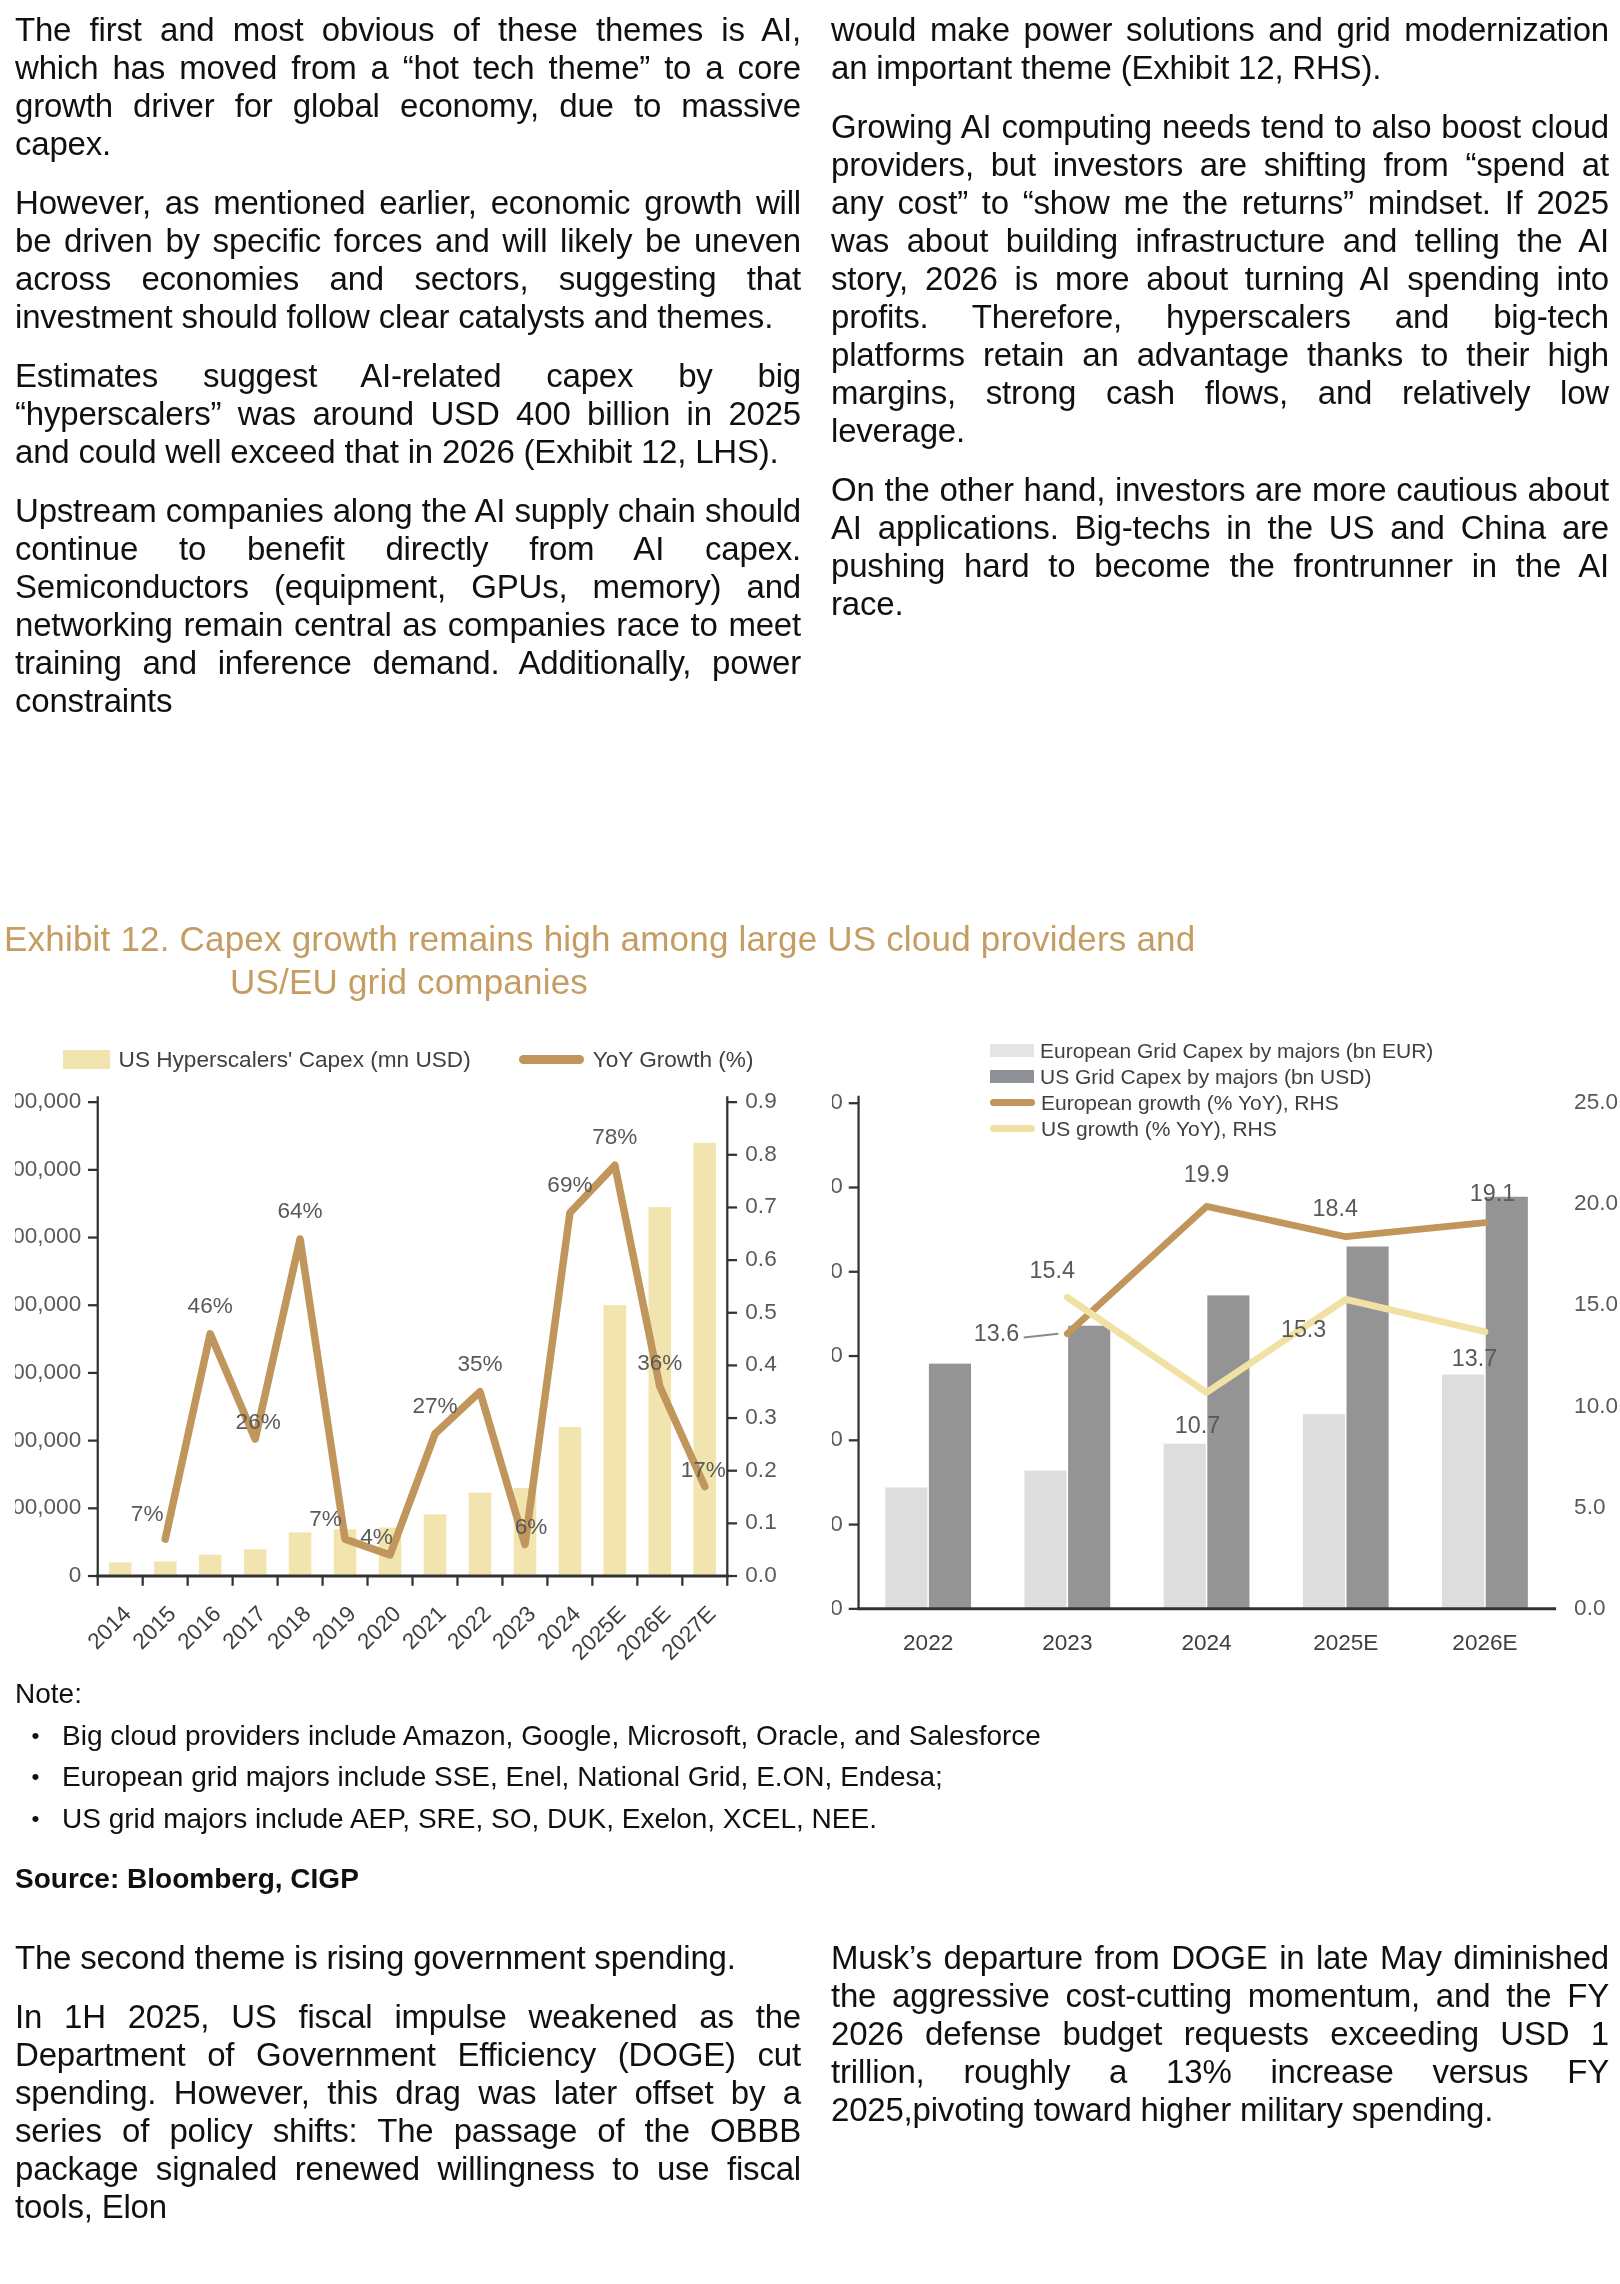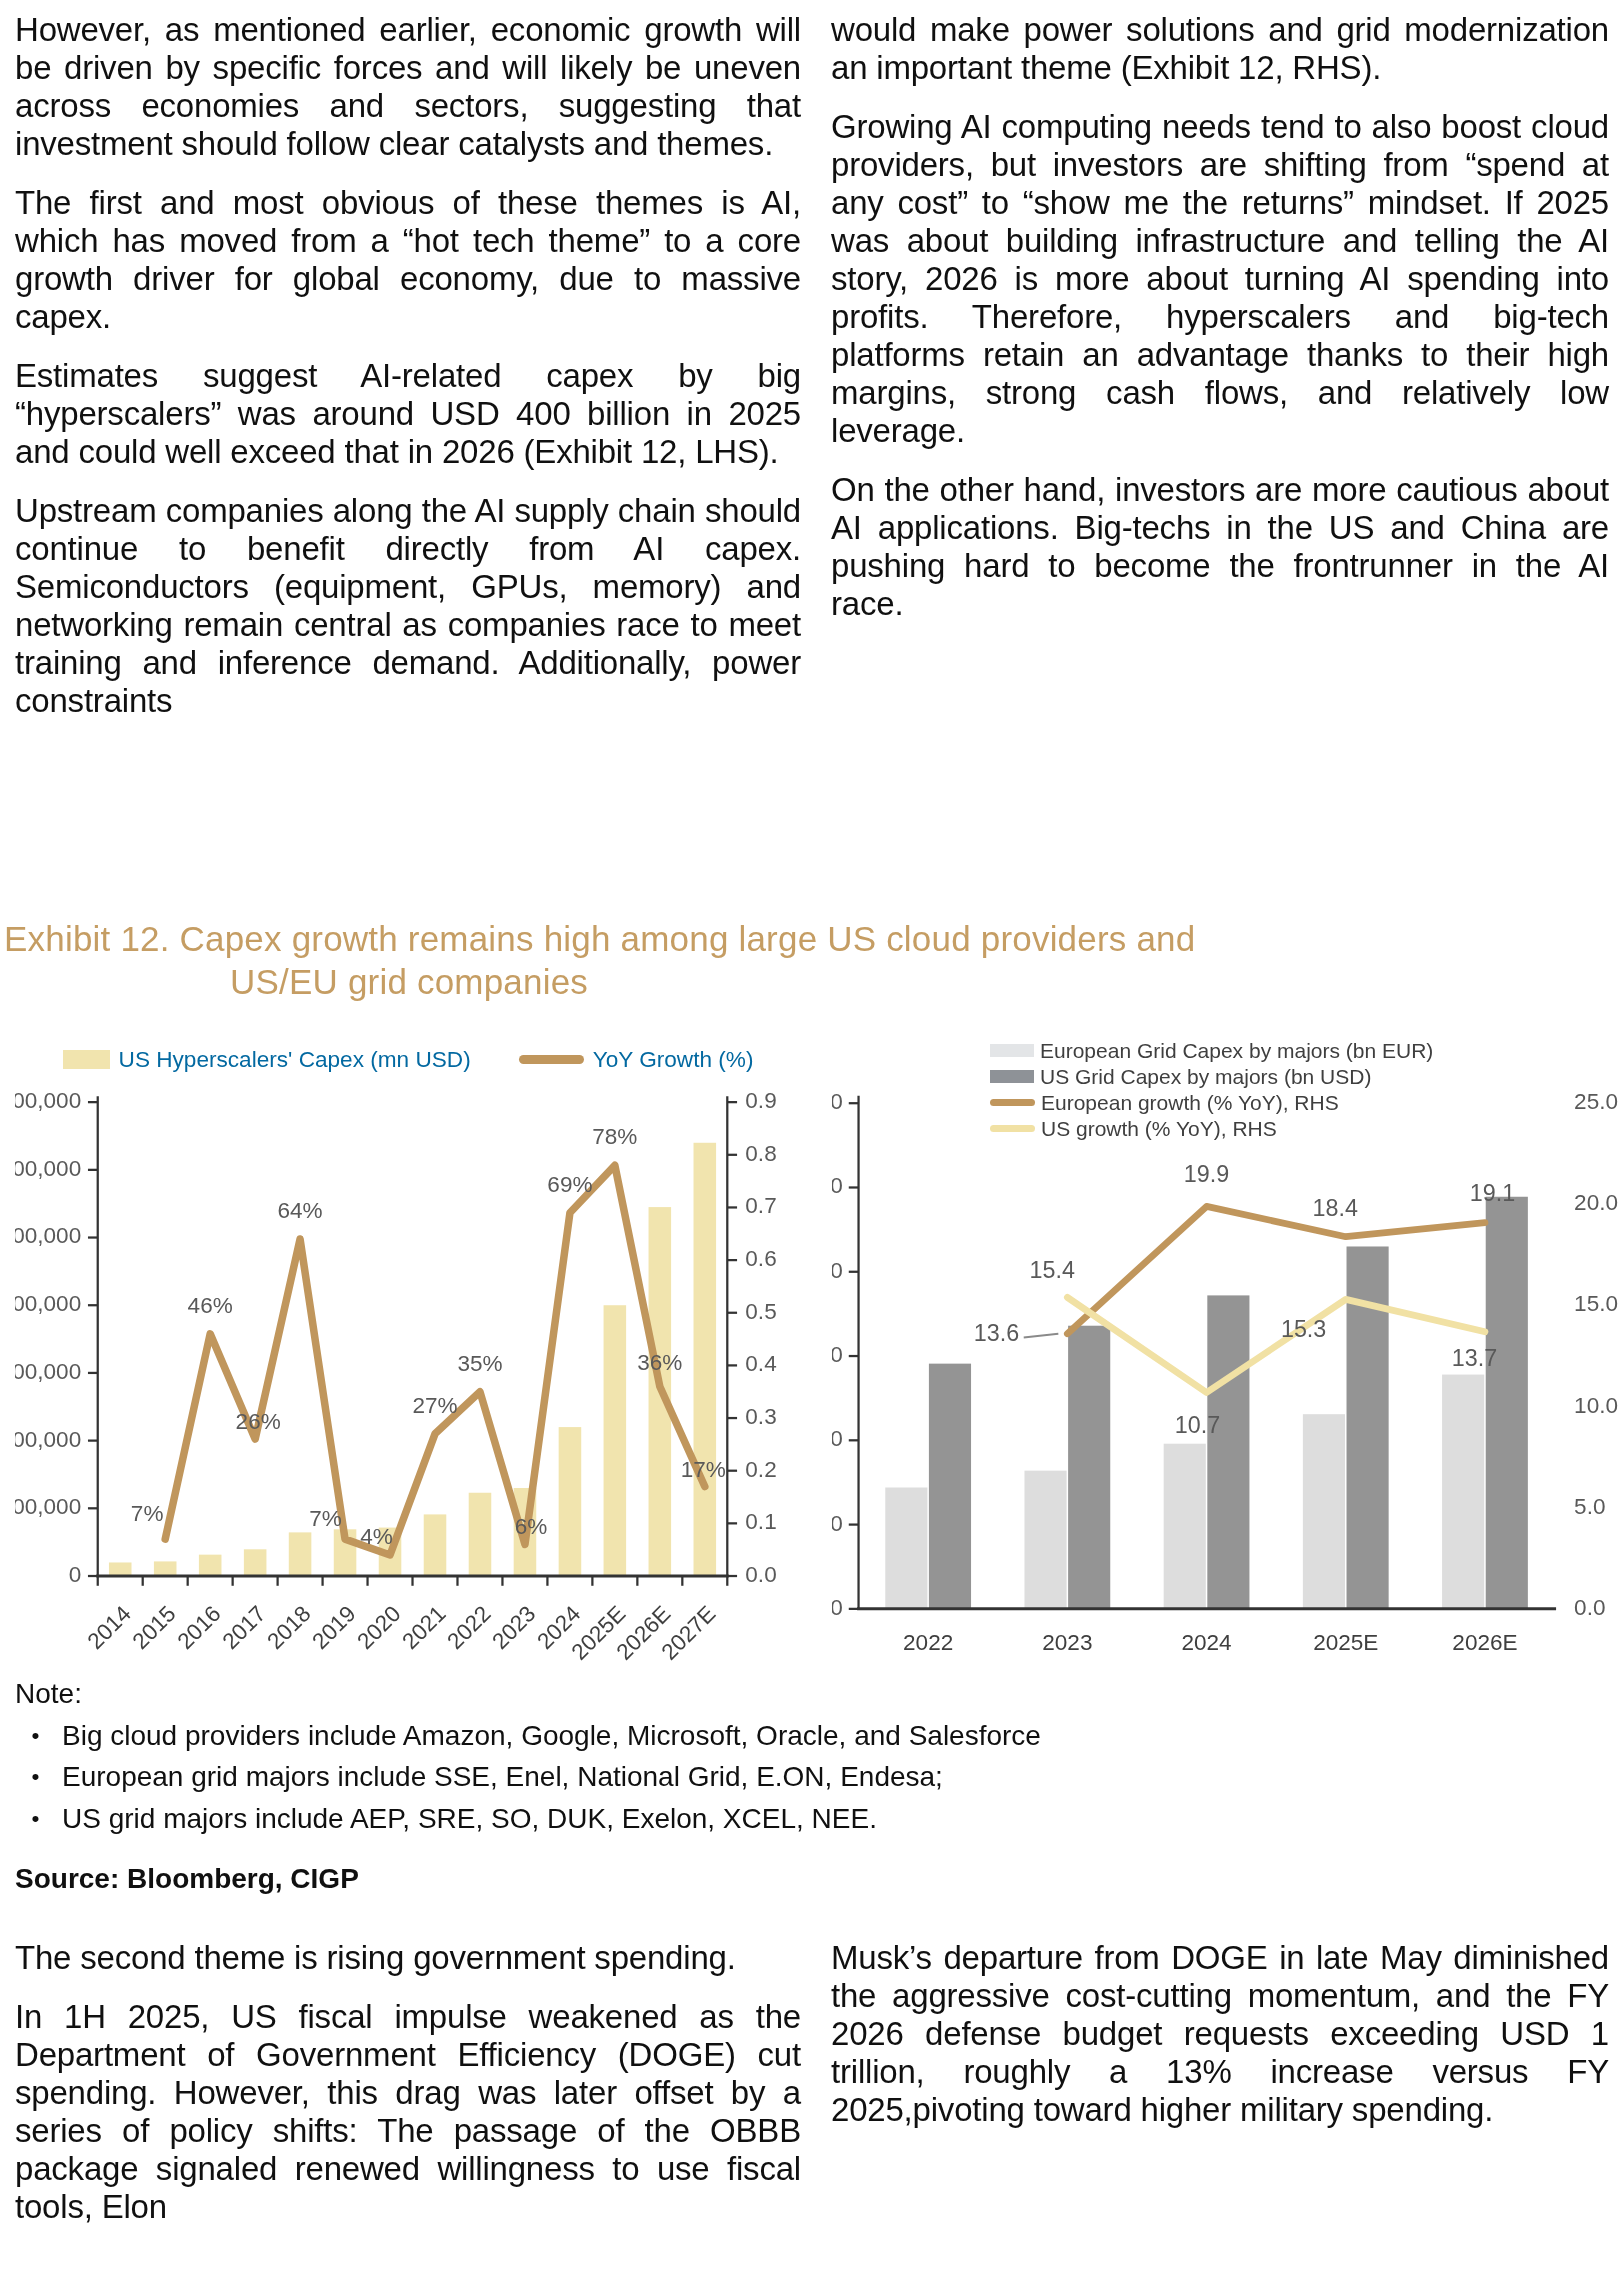--- a/index.html
+++ b/index.html
@@ -24,21 +24,21 @@
   #exhibit-title .line2 { display:block; padding-left:226px; }
 
   
   .chartbox { position:absolute; }
   #chart-left-box  { left:15px;  top:1046px; width:786px; height:681px; }
   #chart-right-box { left:832px; top:1037px; width:789px; height:690px; }
 
   #chart-left-legend {
     position:absolute; left:0; top:0; width:100%; height:27px;
     display:flex; justify-content:center; align-items:center; gap:48px;
-    font-size:22.6px; color:#0369a1; white-space:nowrap;
+    font-size:22.6px; color:#404040; white-space:nowrap;
   }
   .leg-item { display:flex; align-items:center; gap:9px; }
   .swatch-bar  { display:inline-block; width:47px; height:19.6px; }
   .swatch-line { display:inline-block; width:65px; height:8.3px; border-radius:4.5px; }
 
   #chart-right-legend {
     position:absolute; left:158px; top:1.5px;
     display:flex; flex-direction:column; gap:2px;
     font-size:21px; color:#3F3F3F; white-space:nowrap; z-index:2;
   }
@@ -57,22 +57,22 @@
   .bullet-row { display:flex; margin-bottom:8.3px; }
   .bullet-dot { width:47px; padding-left:16.6px; box-sizing:border-box; font-size:22.6px; }
   #source-line { margin-top:27px;font-weight:bold; }
 </style>
 </head>
 <body>
 
 <div id="page">
 
   <div id="col-tl" class="textcol">
+    <p>The first and most obvious of these themes is AI, which has moved from a “hot tech theme” to a core growth driver for global economy, due to massive capex.</p>
     <p>However, as mentioned earlier, economic growth will be driven by specific forces and will likely be uneven across economies and sectors, suggesting that investment should follow clear catalysts and themes.</p>
-    <p>The first and most obvious of these themes is AI, which has moved from a “hot tech theme” to a core growth driver for global economy, due to massive capex.</p>
     <p>Estimates suggest AI-related capex by big “hyperscalers” was around USD 400 billion in 2025 and could well exceed that in 2026 (Exhibit 12, LHS).</p>
     <p>Upstream companies along the AI supply chain should continue to benefit directly from AI capex. Semiconductors (equipment, GPUs, memory) and networking remain central as companies race to meet training and inference demand. Additionally, power constraints</p>
   </div>
 
   <div id="col-tr" class="textcol">
     <p>would make power solutions and grid modernization an important theme (Exhibit 12, RHS).</p>
     <p>Growing AI computing needs tend to also boost cloud providers, but investors are shifting from “spend at any cost” to “show me the returns” mindset. If 2025 was about building infrastructure and telling the AI story, 2026 is more about turning AI spending into profits. Therefore, hyperscalers and big-tech platforms retain an advantage thanks to their high margins, strong cash flows, and relatively low leverage.</p>
     <p>On the other hand, investors are more cautious about AI applications. Big-techs in the US and China are pushing hard to become the frontrunner in the AI race.</p>
   </div>
 

